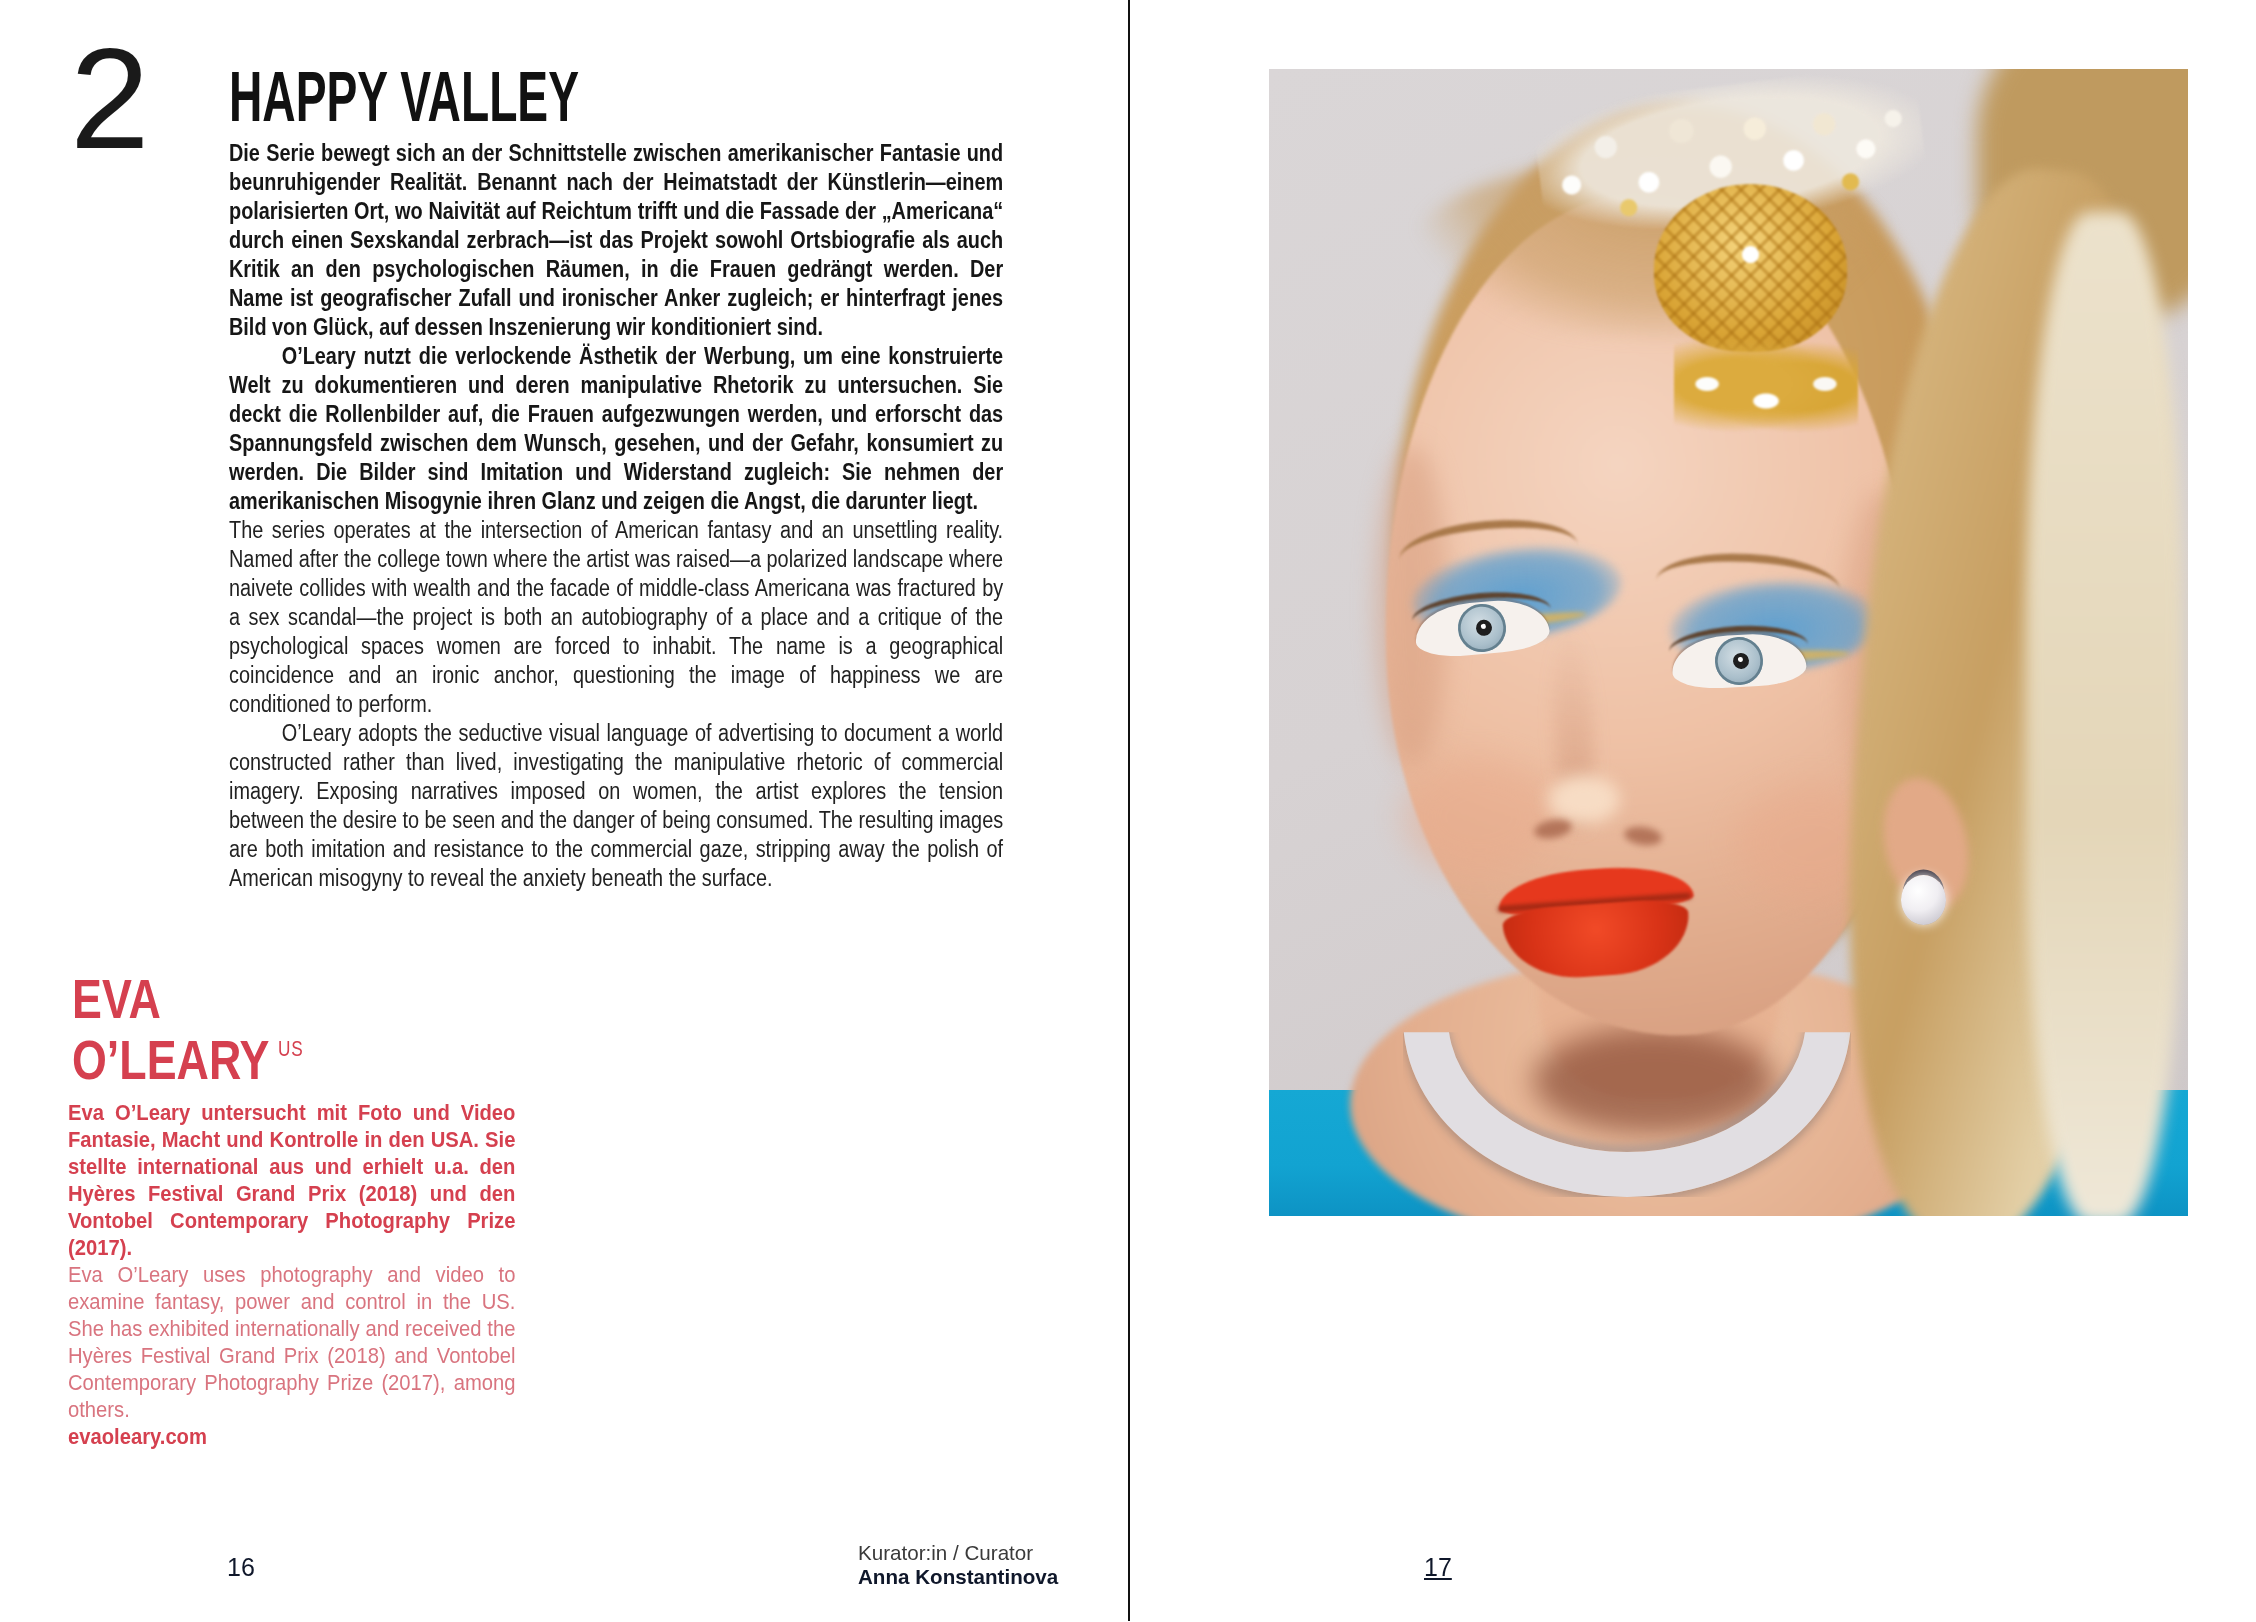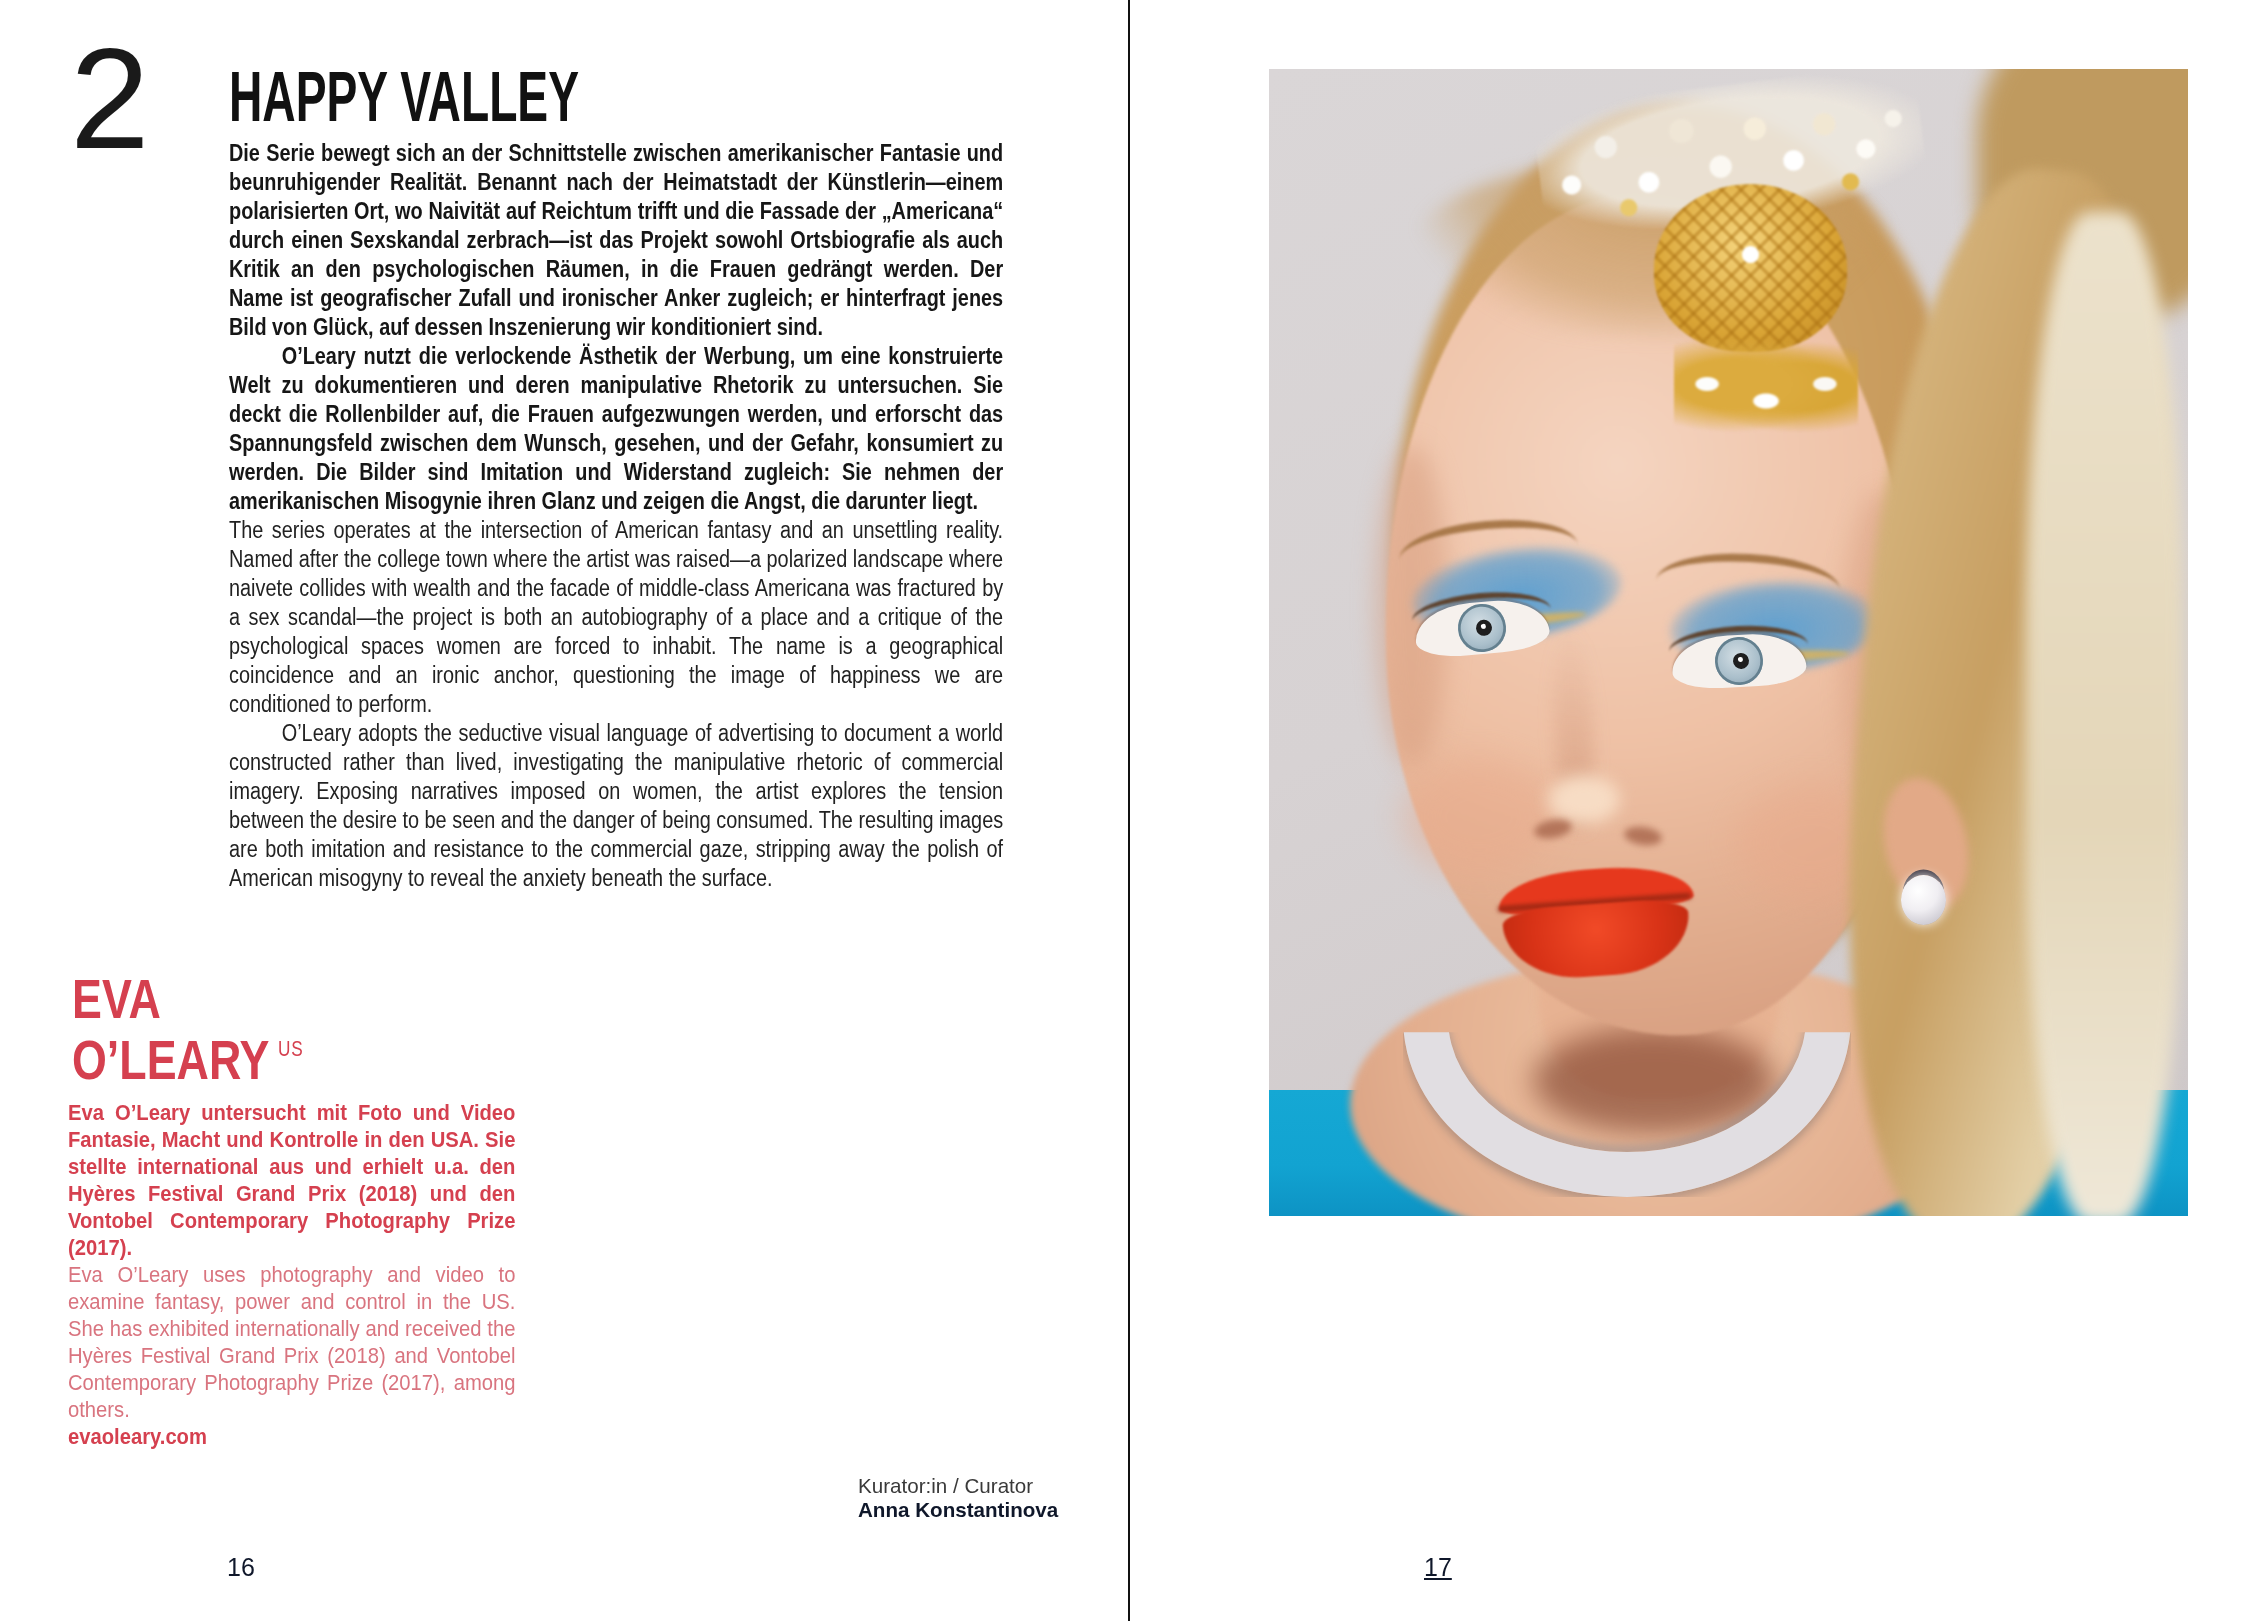--- a/index.html
+++ b/index.html
@@ -51,21 +51,21 @@
   .bio{
     left:68px;top:1100px;width:476px;
     transform:scaleX(.94);transform-origin:left top;
     font-size:21.5px;line-height:27px;text-align:justify;
   }
   .bio p{margin:0;}
   .bio .de{font-weight:700;color:var(--accent-red);}
   .bio .en{font-weight:400;color:var(--accent-red-light);}
   .bio .site{font-weight:700;color:var(--accent-red);}
 
-  .curator{left:858px;top:1474px;font-size:20.6px;line-height:24px;}
+  .curator{left:858px;top:1541px;font-size:20.6px;line-height:24px;}
   .curator .label{font-weight:400;color:#3a3a3a;}
   .curator .name{font-weight:700;color:#0f172a;}
 
   .pagenum{font-size:25px;color:#0f172a;font-weight:400;}
   .pn-left{left:227px;top:1553px;}
   .pn-right{left:1424px;top:1553px;text-decoration:underline;}
 
   .divider{left:1128px;top:0;width:1.8px;height:1621px;background:#111;}
 
   

